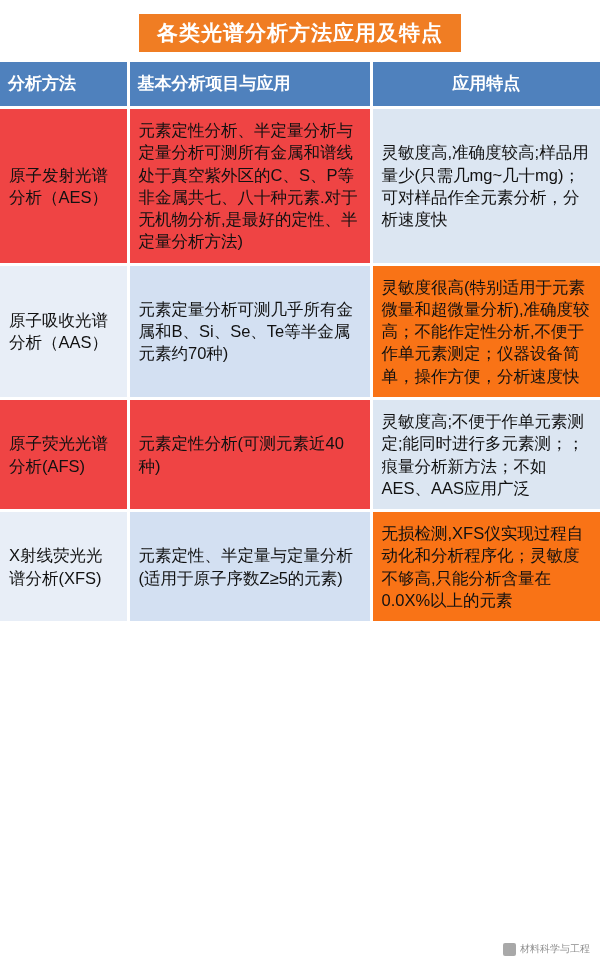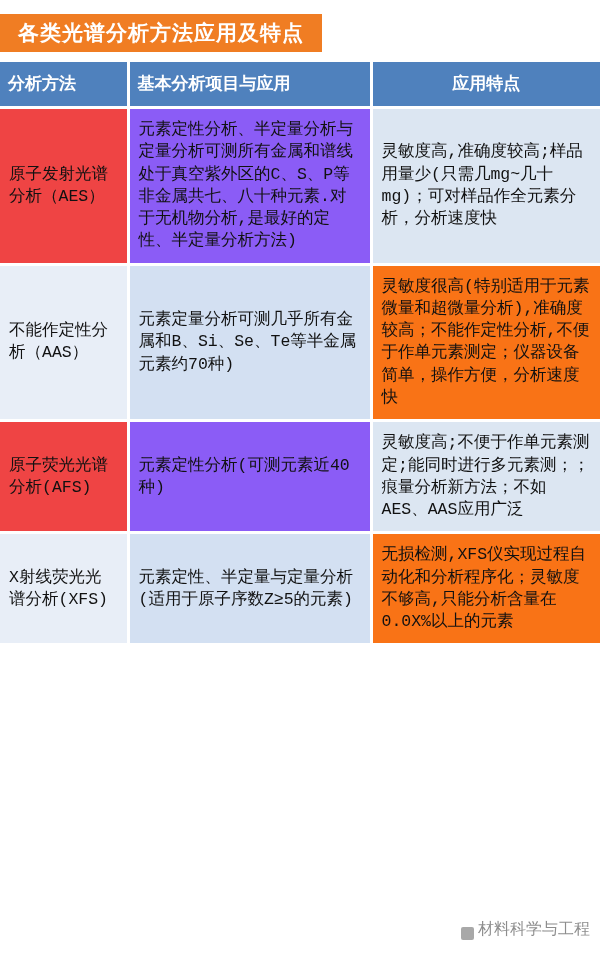--- a/index.html
+++ b/index.html
@@ -14,36 +14,36 @@
     overflow: hidden;
   }
   .page {
     position: relative;
     width: 600px;
     height: 960px;
     box-sizing: border-box;
   }
   .title-wrap {
     padding: 14px 0 10px 0;
+    text-align: center;
   }
   .title-box {
     display: inline-block;
     background: #F07D23;
     color: #ffffff;
     font-size: 21px;
     font-weight: bold;
     letter-spacing: 1px;
     padding: 7px 18px 8px 18px;
     line-height: 1.1;
   }
   table.spec-table {
     width: 600px;
     border-collapse: collapse;
     table-layout: fixed;
-    font-family: Liberation Mono, monospace;
   }
   table.spec-table col.c1 { width: 128px; }
   table.spec-table col.c2 { width: 243px; }
   table.spec-table col.c3 { width: 229px; }
 
   table.spec-table th {
     background: #4F81BD;
     color: #ffffff;
     font-size: 17px;
     font-weight: bold;
@@ -61,32 +61,32 @@
     padding: 10px 9px 10px 9px;
     border-right: 3px solid #ffffff;
     border-bottom: 3px solid #ffffff;
     vertical-align: middle;
     color: #111111;
   }
   table.spec-table td:last-child { border-right: none; }
 
   
   td.col-method { background: #ef4444; }
-  td.col-items  { background: #8b5cf6; }
+  td.col-items  { background: #ef4444; }
   td.col-feat   { background: #DCE6F2; }
 
   tr.row-alt td.col-method { background: #E8EEF7; }
   tr.row-alt td.col-items  { background: #D3E0F2; }
   tr.row-alt td.col-feat   { background: #f97316; }
 
   .watermark {
     position: absolute;
     right: 10px;
-    bottom: 20px;
-    font-size: 16px;
+    bottom: 4px;
+    font-size: 10px;
     color: #7a7a7a;
     opacity: 0.85;
     display: flex;
     align-items: flex-end;
     gap: 4px;
   }
   .wm-logo {
     display: inline-block;
     width: 13px;
     height: 13px;
@@ -116,21 +116,21 @@
         <th>应用特点</th>
       </tr>
     </thead>
     <tbody>
       <tr>
         <td class="col-method">原子发射光谱分析（AES）</td>
         <td class="col-items">元素定性分析、半定量分析与定量分析可测所有金属和谱线处于真空紫外区的C、S、P等非金属共七、八十种元素.对于无机物分析,是最好的定性、半定量分析方法)</td>
         <td class="col-feat">灵敏度高,准确度较高;样品用量少(只需几mg~几十mg)；可对样品作全元素分析，分析速度快</td>
       </tr>
       <tr class="row-alt">
-        <td class="col-method">不能作定性分析（AAS）</td>
+        <td class="col-method">原子吸收光谱分析（AAS）</td>
         <td class="col-items">元素定量分析可测几乎所有金属和B、Si、Se、Te等半金属元素约70种)</td>
         <td class="col-feat">灵敏度很高(特别适用于元素微量和超微量分析),准确度较高；不能作定性分析,不便于作单元素测定；仪器设备简单，操作方便，分析速度快</td>
       </tr>
       <tr>
         <td class="col-method">原子荧光光谱分析(AFS)</td>
         <td class="col-items">元素定性分析(可测元素近40种)</td>
         <td class="col-feat">灵敏度高;不便于作单元素测定;能同时进行多元素测；；痕量分析新方法；不如AES、AAS应用广泛</td>
       </tr>
       <tr class="row-alt">
         <td class="col-method">X射线荧光光谱分析(XFS)</td>

